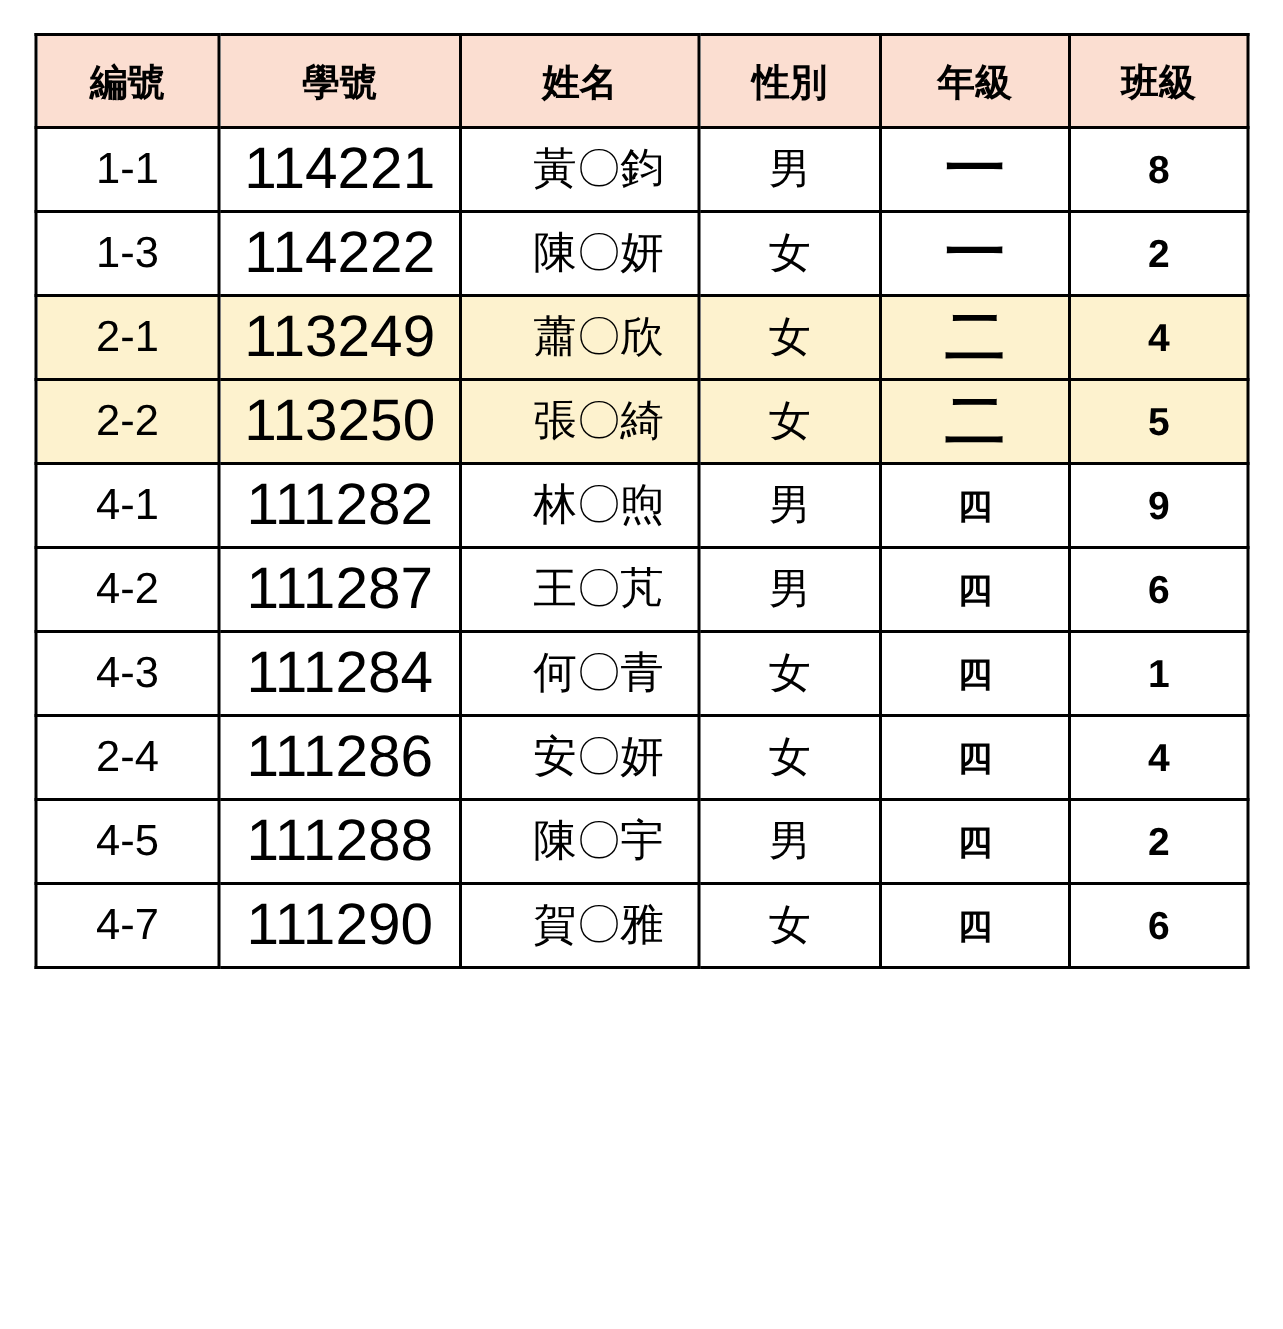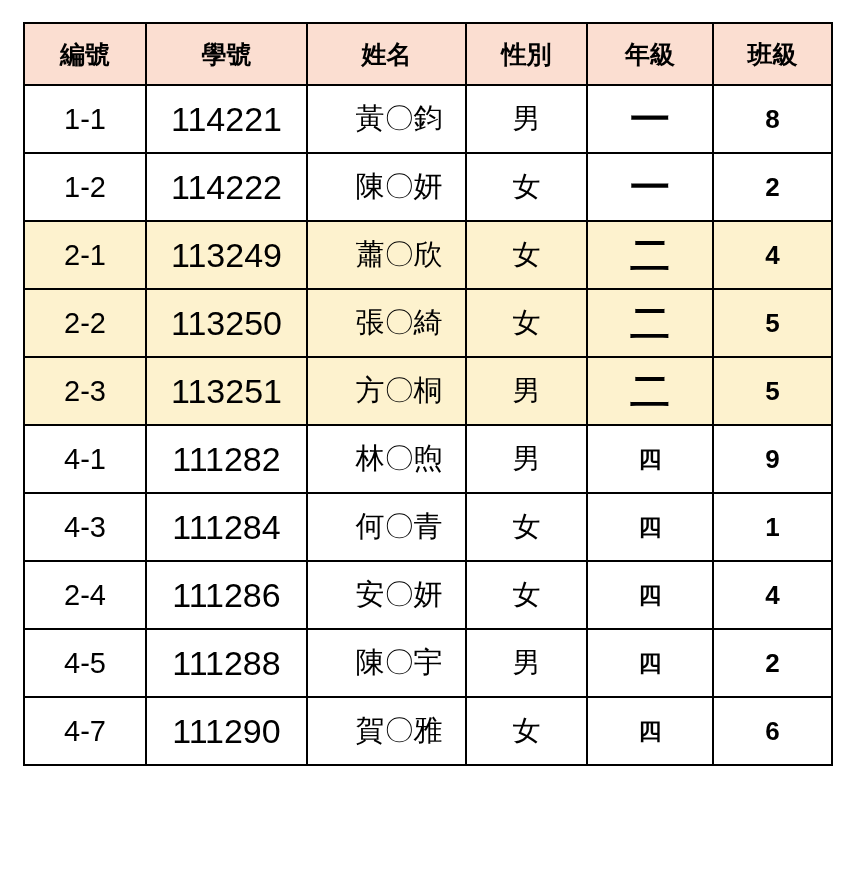--- a/index.html
+++ b/index.html
@@ -37,25 +37,25 @@
     white-space: nowrap;
   }
   thead tr {
     height: 62px;
     background: var(--header-bg);
   }
   thead th {
     font-size: 25px;
     font-weight: 700;
   }
-  tbody tr { height: 68px; background: #ffffff; }
+  tbody tr { height: 56px; background: #ffffff; }
   tbody tr.hl { background: var(--hl-bg); }
 
   td.c-id      { font-size: 29px; font-weight: 400; }
-  td.c-sid     { font-size: 34px; font-weight: 400; }
+  td.c-sid     { font-size: 39px; font-weight: 400; }
   td.c-name    { font-size: 29px; font-weight: 400; padding-left: 25px; }
   td.c-gender  { font-size: 28px; font-weight: 400; }
   td.c-grade.grade-large { font-size: 40px; font-weight: 700; line-height: 1; }
   td.c-grade.grade-small { font-size: 23px; font-weight: 700; }
   td.c-class   { font-size: 26px; font-weight: 700; }
 </style>
 </head>
 <body>
 
 <div class="table-wrap">
@@ -81,21 +81,21 @@
     <tbody>
         <tr>
     <td class="c-id">1-1</td>
     <td class="c-sid">114221</td>
     <td class="c-name">黃〇鈞</td>
     <td class="c-gender">男</td>
     <td class="c-grade grade-large">一</td>
     <td class="c-class">8</td>
   </tr>
         <tr>
-    <td class="c-id">1-2</td>
+    <td class="c-id">1-3</td>
     <td class="c-sid">114222</td>
     <td class="c-name">陳〇妍</td>
     <td class="c-gender">女</td>
     <td class="c-grade grade-large">一</td>
     <td class="c-class">2</td>
   </tr>
         <tr class="hl">
     <td class="c-id">2-1</td>
     <td class="c-sid">113249</td>
     <td class="c-name">蕭〇欣</td>
@@ -104,35 +104,35 @@
     <td class="c-class">4</td>
   </tr>
         <tr class="hl">
     <td class="c-id">2-2</td>
     <td class="c-sid">113250</td>
     <td class="c-name">張〇綺</td>
     <td class="c-gender">女</td>
     <td class="c-grade grade-large">二</td>
     <td class="c-class">5</td>
   </tr>
-        <tr class="hl">
-    <td class="c-id">2-3</td>
-    <td class="c-sid">113251</td>
-    <td class="c-name">方〇桐</td>
-    <td class="c-gender">男</td>
-    <td class="c-grade grade-large">二</td>
-    <td class="c-class">5</td>
-  </tr>
         <tr>
     <td class="c-id">4-1</td>
     <td class="c-sid">111282</td>
     <td class="c-name">林〇煦</td>
     <td class="c-gender">男</td>
     <td class="c-grade grade-small">四</td>
     <td class="c-class">9</td>
+  </tr>
+        <tr>
+    <td class="c-id">4-2</td>
+    <td class="c-sid">111287</td>
+    <td class="c-name">王〇芃</td>
+    <td class="c-gender">男</td>
+    <td class="c-grade grade-small">四</td>
+    <td class="c-class">6</td>
   </tr>
         <tr>
     <td class="c-id">4-3</td>
     <td class="c-sid">111284</td>
     <td class="c-name">何〇青</td>
     <td class="c-gender">女</td>
     <td class="c-grade grade-small">四</td>
     <td class="c-class">1</td>
   </tr>
         <tr>

